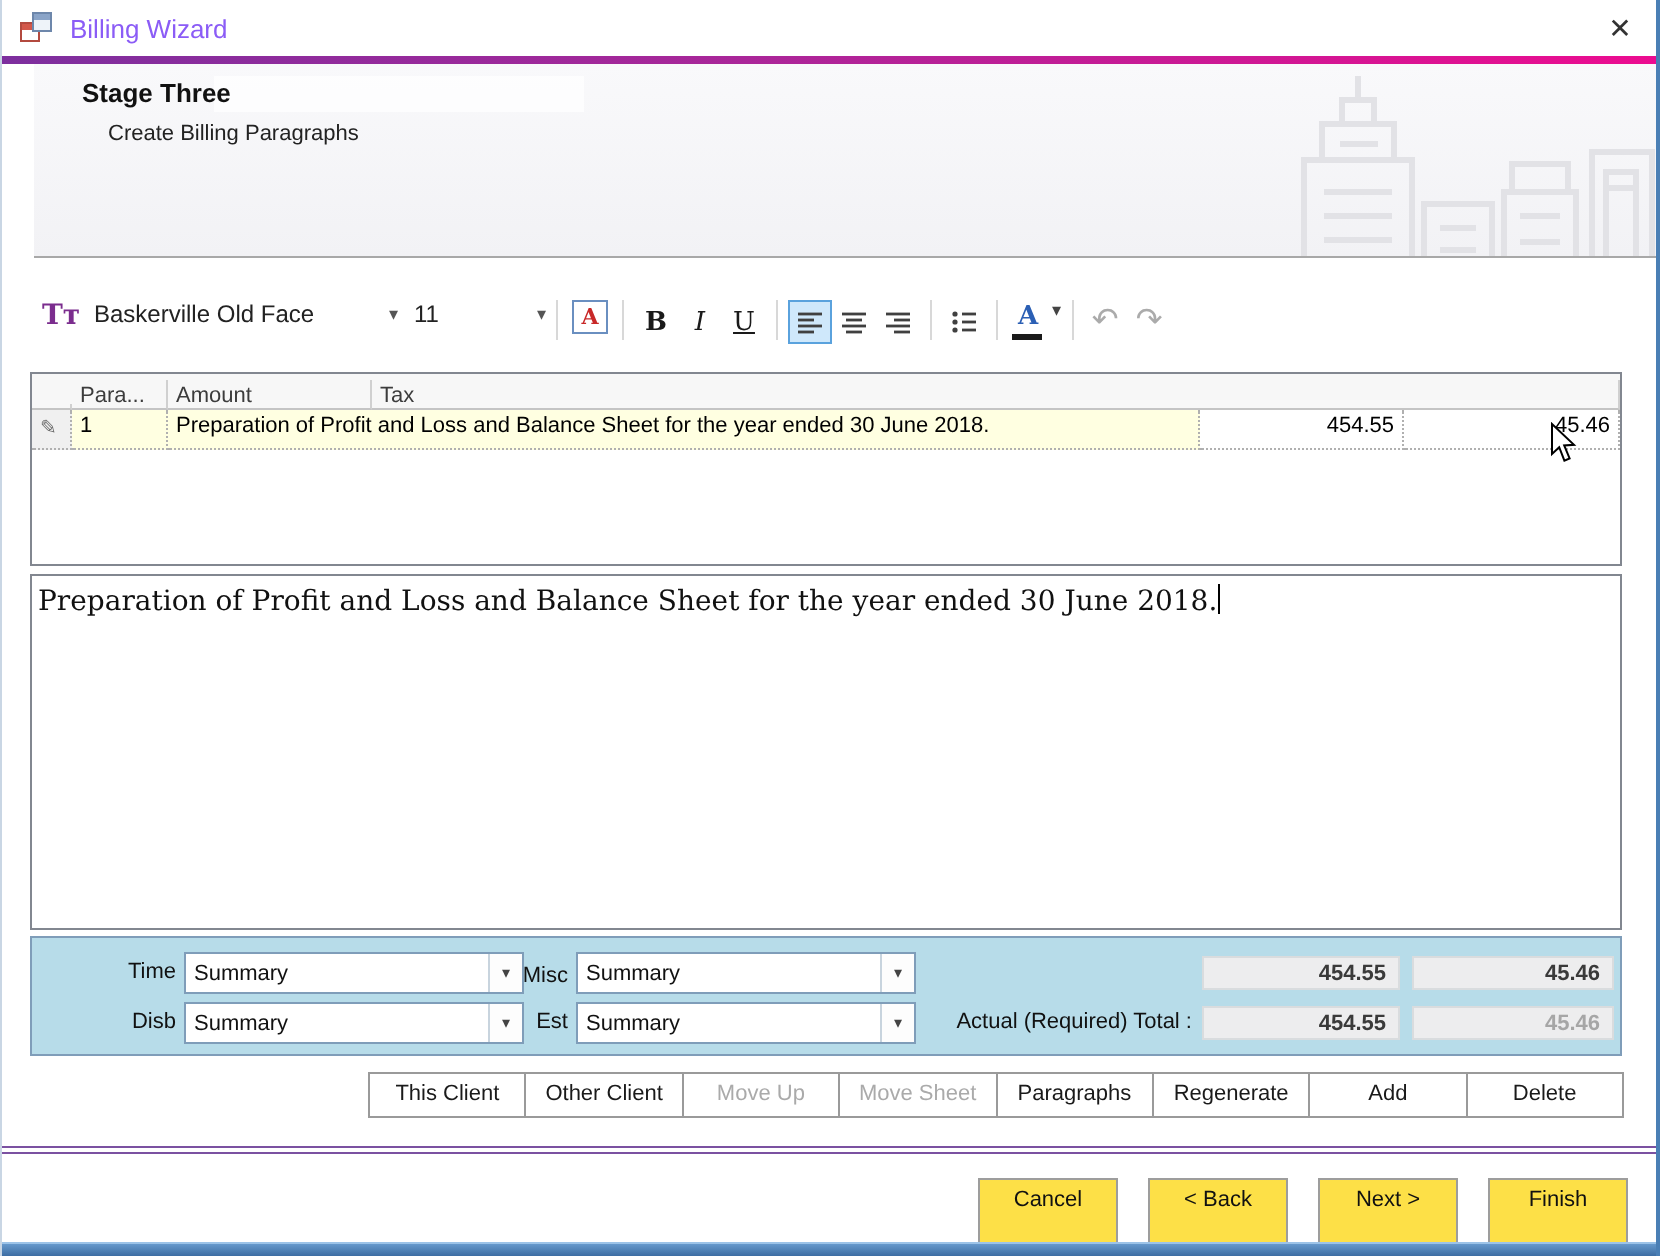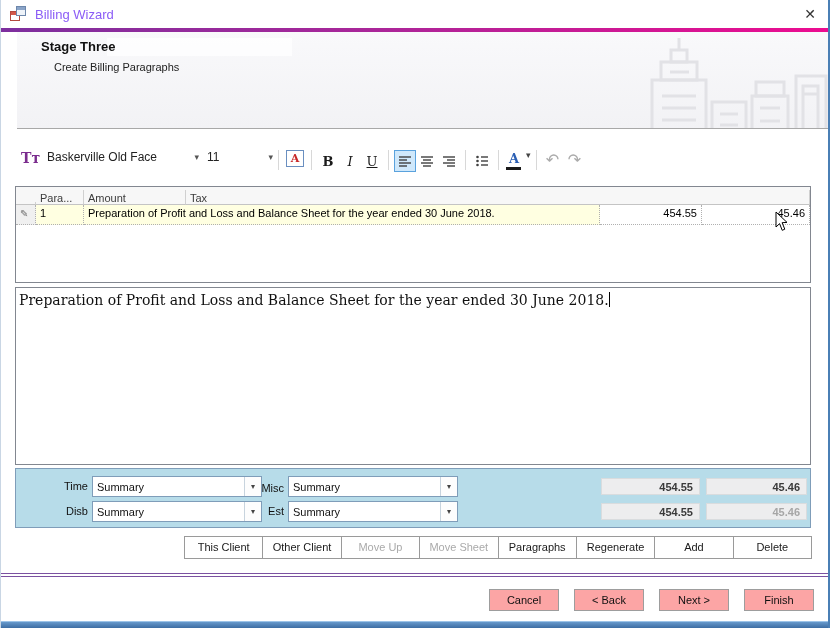--- a/index.html
+++ b/index.html
@@ -98,21 +98,21 @@
   .act-btn { flex:1; border:1px solid #9a9a9a; margin-left:-1px; background:#fff; font-size:11px;
              color:#1a1a1a; text-align:center; line-height:21px; font-family:"Liberation Sans", sans-serif; }
   .act-btn:first-child { margin-left:0; }
   .act-btn.disabled { color:#aaa; }
 
   
   .purple-sep { position:absolute; left:0; top:573px; width:100%; height:4px;
                 border-top:1px solid #7b51a1; border-bottom:1px solid #7b51a1; }
 
   
-  .nav-btn { position:absolute; top:589px; width:70px; height:22px; background:#fca5a5;
+  .nav-btn { position:absolute; top:589px; width:70px; height:38px; background:#fde047;
              border:1px solid #9d9d9d; font-size:11px; color:#111; text-align:center; line-height:20px; }
   #btn-cancel { left:488px; } #btn-back { left:573px; } #btn-next { left:658px; } #btn-finish { left:743px; }
 
   .bottom-strip { position:absolute; left:0; bottom:0; width:100%; height:7px;
                   background:linear-gradient(#6699cc,#3d6da3); border-top:1px solid #9cc3e8; }
 </style>
 </head>
 <body>
 
 <div id="window">
@@ -264,20 +264,21 @@
       <span class="btn">▾</span>
     </div>
     <div class="p-label" style="left:224px; top:36px; width:44px;">Est</div>
     <div class="p-combo" style="left:272px; top:32px;">
       <span class="val">Summary</span>
       <span class="btn">▾</span>
     </div>
 
     <div class="p-box" style="left:585px; top:9px;">454.55</div>
     <div class="p-box" style="left:690px; top:9px; width:101px;">45.46</div>
+    <div class="p-label" style="left:380px; top:36px; width:200px;">Actual (Required) Total :</div>
     <div class="p-box" style="left:585px; top:34px;">454.55</div>
     <div class="p-box dis" style="left:690px; top:34px; width:101px;">45.46</div>
   </div>
 
   <div class="actions">
     <div class="act-btn">This Client</div>
     <div class="act-btn">Other Client</div>
     <div class="act-btn disabled">Move Up</div>
     <div class="act-btn disabled">Move Sheet</div>
     <div class="act-btn">Paragraphs</div>

